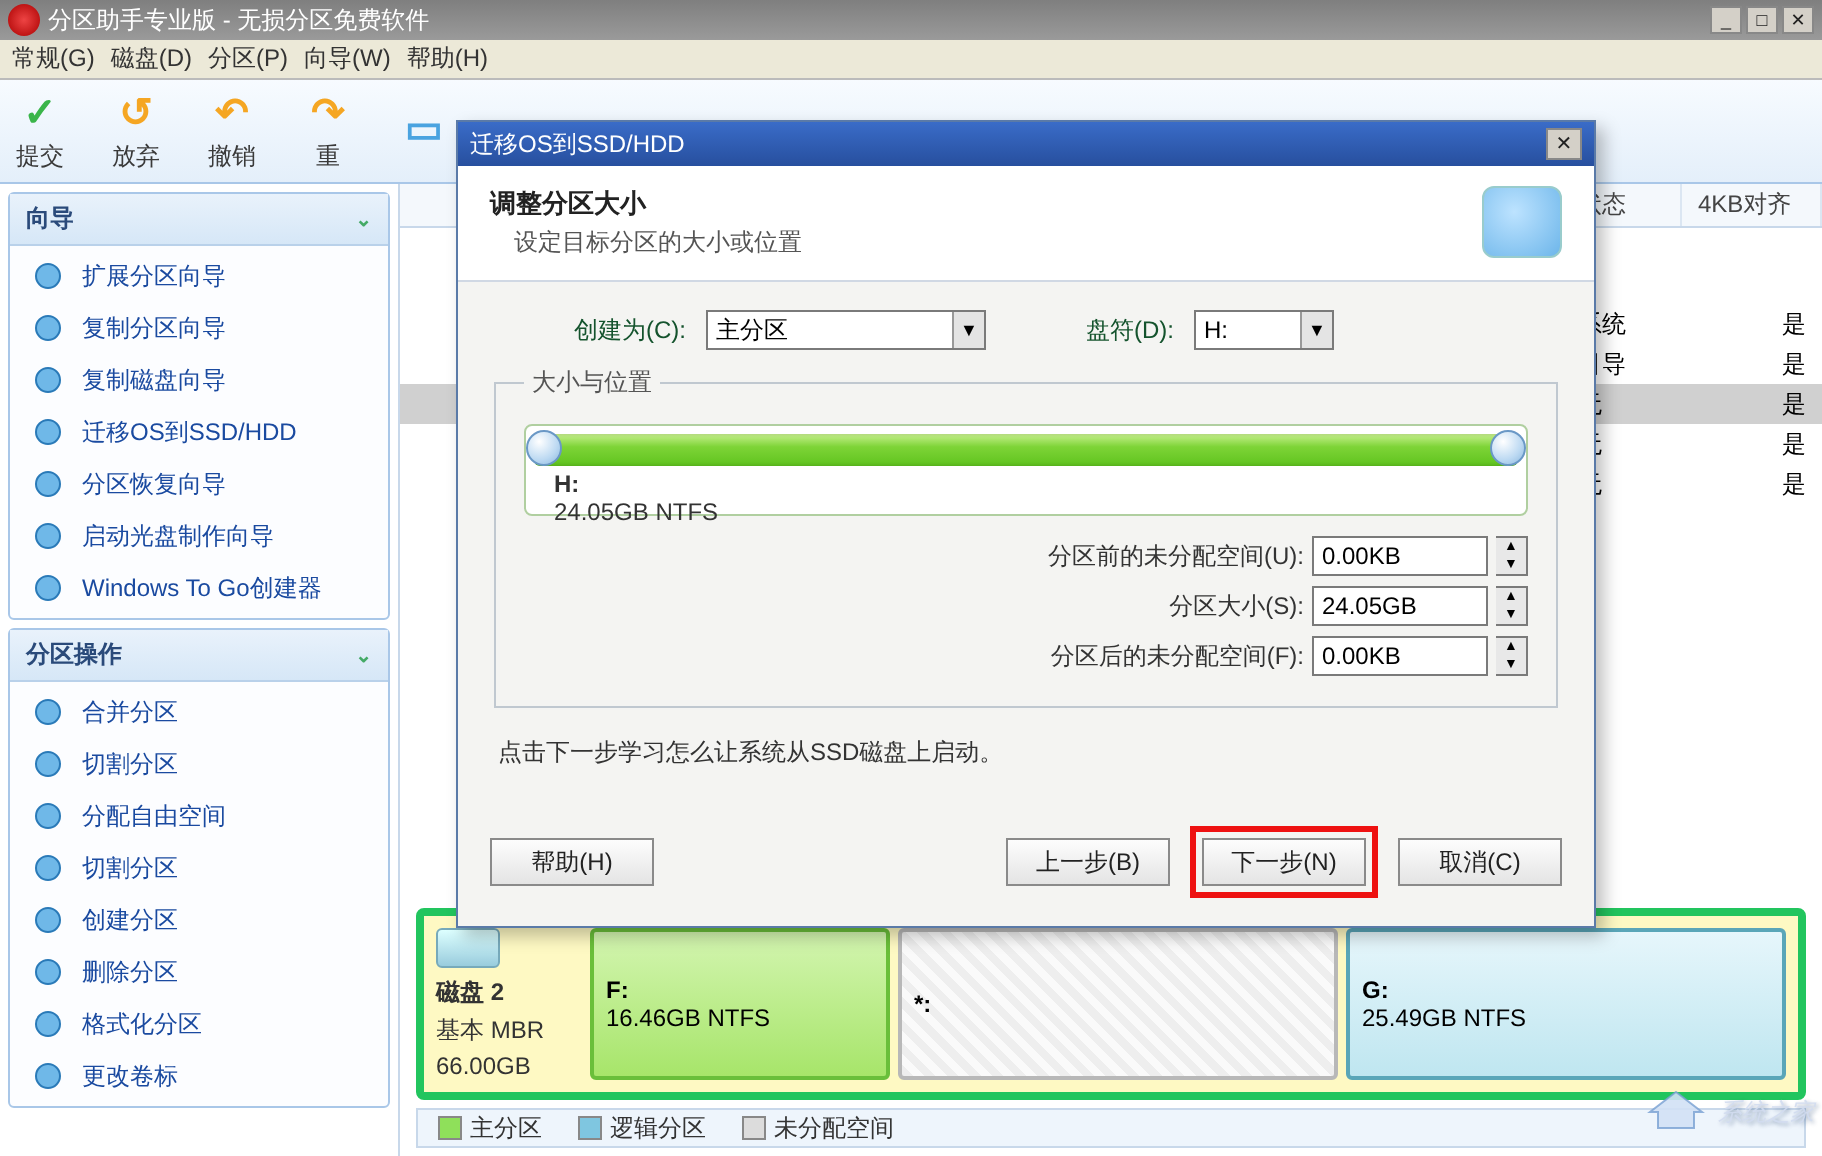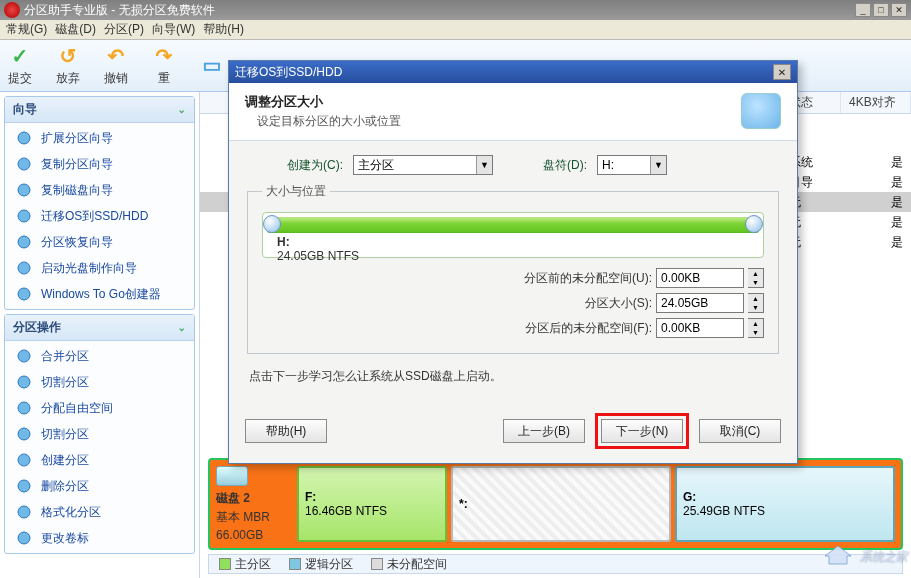--- a/index.html
+++ b/index.html
@@ -29,21 +29,21 @@
 
 .main { flex:1; position:relative; background:#fff; overflow:hidden; }
 .grid-head { position:absolute; top:0; left:0; right:0; height:22px; border-bottom:1px solid #c8d8ea; display:flex; align-items:center; color:#444; background:#f4f8fc;}
 .grid-head .col { border-right:1px solid #dbe6f2; padding:0 8px; height:100%; display:flex; align-items:center; }
 .grid-rows { position:absolute; top:22px; left:0; right:0; }
 .grid-row { height:20px; display:flex; align-items:center; }
 .grid-row.sel { background:#d0d0d0; color:#000;}
 .grid-row .col { padding:0 8px; }
 
 .disk-list { position:absolute; left:8px; right:8px; bottom:28px; }
-.disk-card { border:2px solid #22c55e; border-radius:4px; padding:6px; background:#f97316; display:flex; gap:6px; align-items:stretch; margin-top:4px;}
+.disk-card { border:4px solid #22c55e; border-radius:4px; padding:6px; background:#fef9c3; display:flex; gap:6px; align-items:stretch; margin-top:4px;}
 .disk-label { width:80px; font-size:11px; color:#333; display:flex; flex-direction:column; justify-content:center; gap:2px;}
 .disk-label .dicon { width:32px; height:20px; background:linear-gradient(#dff,#9cd); border:1px solid #7ab; border-radius:3px; margin-bottom:2px;}
 .part { border:2px solid; border-radius:3px; display:flex; flex-direction:column; justify-content:center; padding:2px 6px; font-size:11px; position:relative; overflow:hidden;}
 .part.green { border-color:#6abf3a; background:linear-gradient(#d3f5b0,#a7e56a); }
 .part.gray { border-color:#b8b8b8; background:repeating-linear-gradient(45deg,#eee,#eee 4px,#fafafa 4px,#fafafa 8px); }
 .part.teal { border-color:#5aa6b8; background:linear-gradient(#e6f6fb,#bfe6f0); }
 .legend { position:absolute; left:8px; right:8px; bottom:4px; height:20px; background:#eef5fc; border:1px solid #c8d8ea; display:flex; align-items:center; gap:18px; padding:0 10px; color:#333;}
 .legend .sw { width:12px; height:12px; display:inline-block; border:1px solid #888; margin-right:4px; vertical-align:middle;}
 
 

